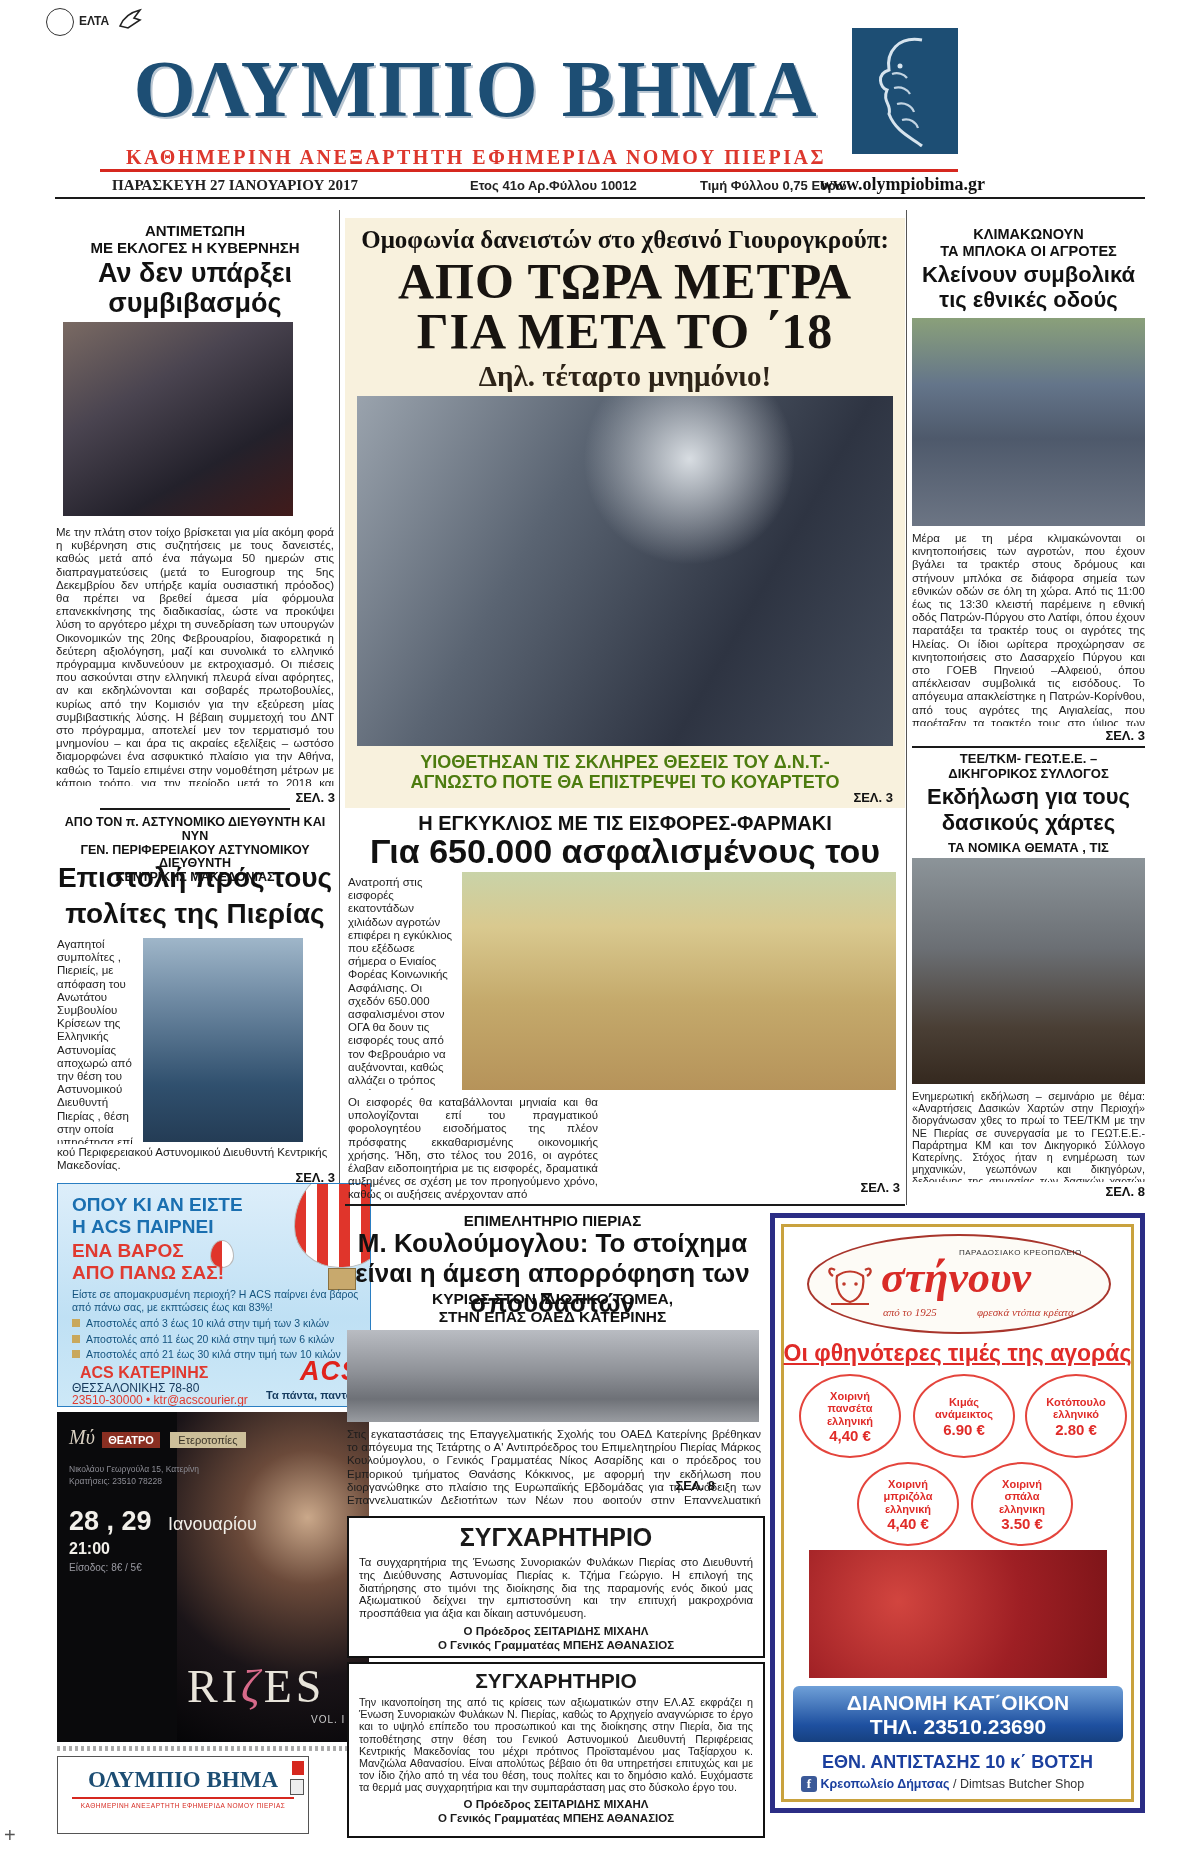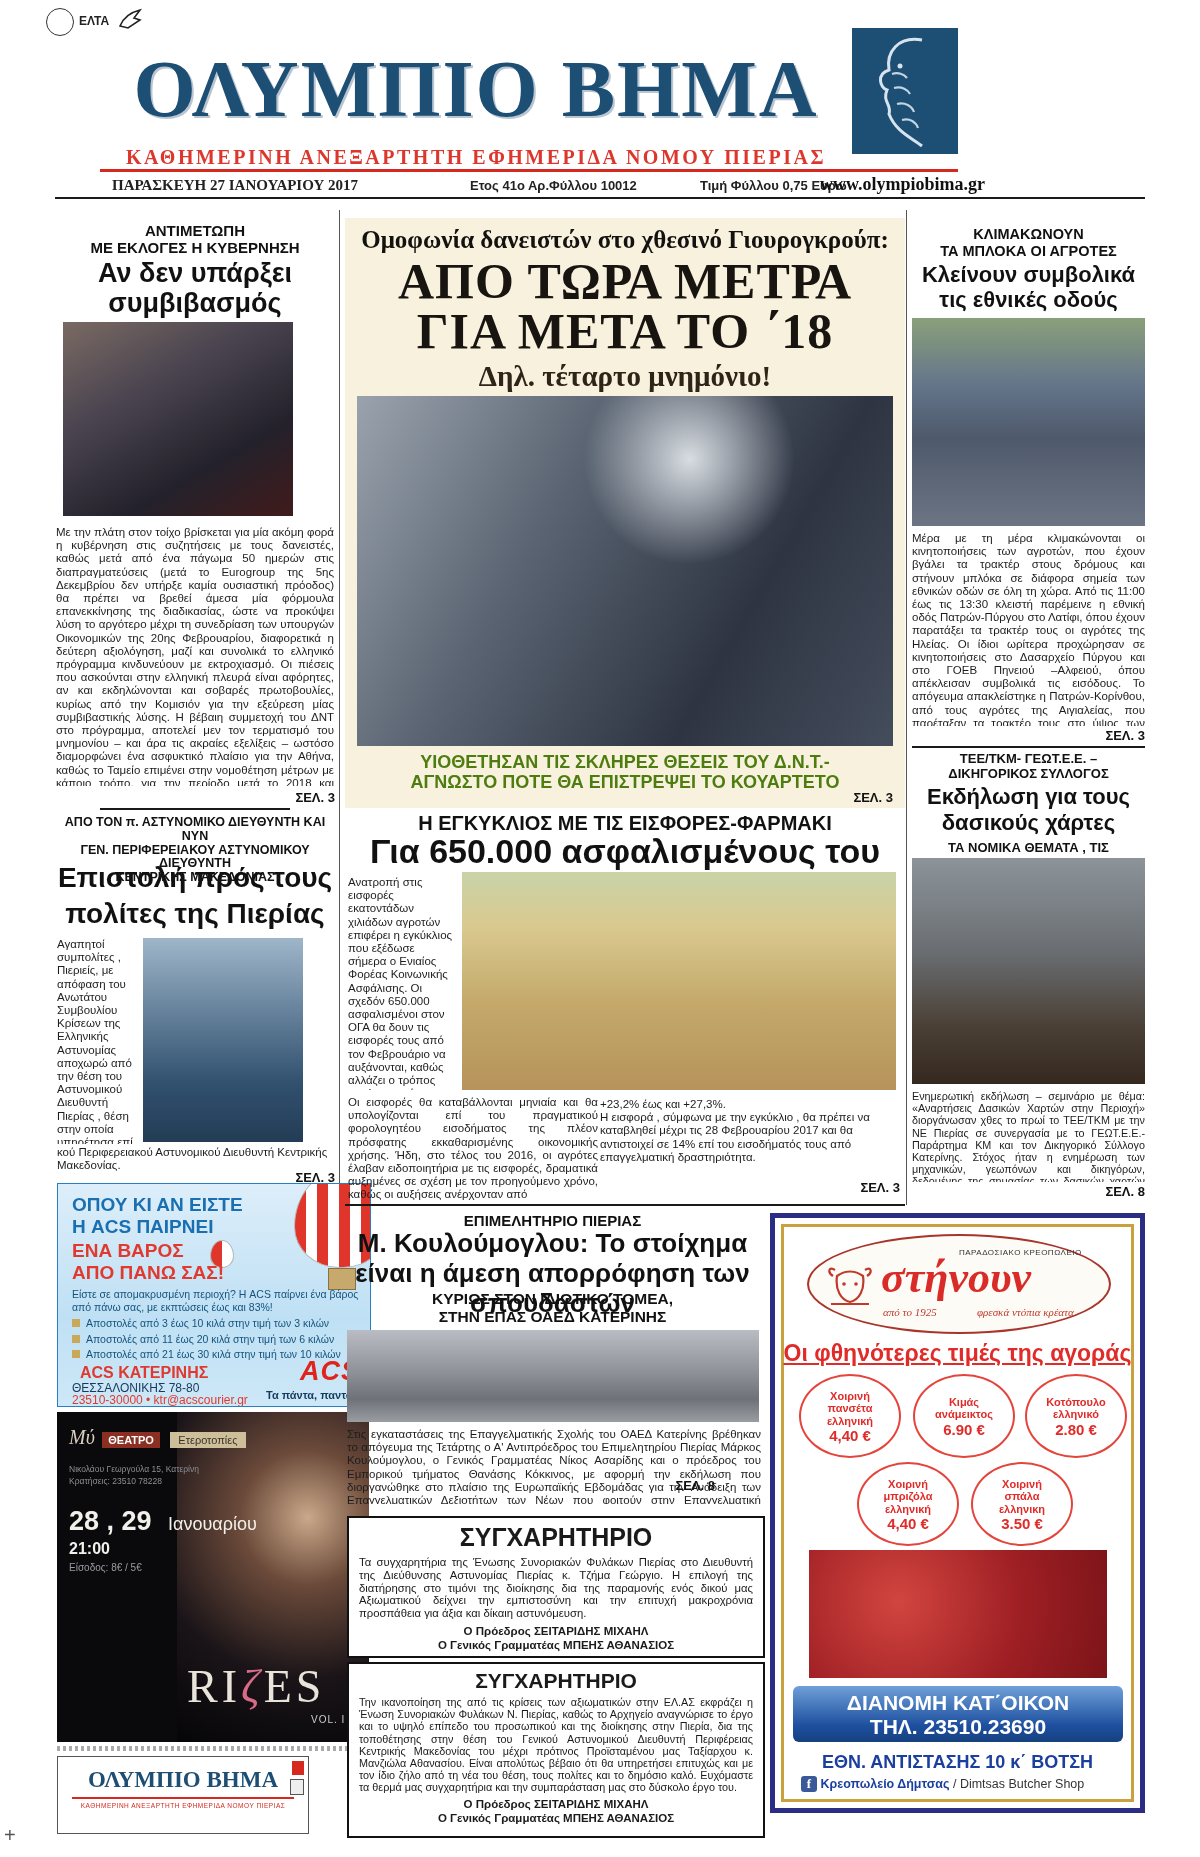--- a/index.html
+++ b/index.html
@@ -178,22 +178,20 @@
   <div class="abs bold ctr pre" style="left:345px;top:752px;width:560px;font-size:18px;line-height:20px;color:#4d7c0f;">ΥΙΟΘΕΤΗΣΑΝ ΤΙΣ ΣΚΛΗΡΕΣ ΘΕΣΕΙΣ ΤΟΥ Δ.Ν.Τ.-
 ΑΓΝΩΣΤΟ ΠΟΤΕ ΘΑ ΕΠΙΣΤΡΕΨΕΙ ΤΟ ΚΟΥΑΡΤΕΤΟ</div>
   <div class="abs pageref rgt" style="left:345px;top:790px;width:548px;">ΣΕΛ. 3</div>
 
   <div class="abs bold ctr" style="left:345px;top:812px;width:560px;font-size:20px;color:#111;">Η ΕΓΚΥΚΛΙΟΣ ΜΕ ΤΙΣ ΕΙΣΦΟΡΕΣ-ΦΑΡΜΑΚΙ</div>
   <div class="abs bold ctr" style="left:345px;top:832px;width:560px;font-size:34px;color:#111;">Για 650.000 ασφαλισμένους του ΟΓΑ</div>
   <div class="abs body-txt clip" style="left:348px;top:876px;width:108px;height:214px;">Ανατροπή στις εισφορές  εκατοντάδων χιλιάδων αγροτών επιφέρει η εγκύκλιος που εξέδωσε σήμερα  ο Ενιαίος Φορέας Κοινωνικής Ασφάλισης. Οι σχεδόν 650.000 ασφαλισμένοι στον ΟΓΑ θα δουν τις εισφορές τους από τον Φεβρουάριο να αυξάνονται, καθώς αλλάζει ο τρόπος υπολογισμού τους.</div>
   <div class="abs photo" style="left:462px;top:872px;width:434px;height:218px;
        background:linear-gradient(180deg,#c9d3a8 0%,#d9c98f 25%,#c4a96b 60%,#b6935a 100%);"></div>
   <div class="abs body-txt jst clip" style="left:348px;top:1096px;width:250px;height:104px;">Οι εισφορές θα καταβάλλονται μηνιαία και θα υπολογίζονται επί του πραγματικού φορολογητέου εισοδήματος της πλέον πρόσφατης εκκαθαρισμένης οικονομικής χρήσης. Ήδη, στο τέλος του 2016, οι αγρότες έλαβαν ειδοποιητήρια με τις εισφορές, δραματικά αυξημένες σε σχέση με τον προηγούμενο χρόνο, καθώς οι αυξήσεις ανέρχονταν από</div>
-  <div class="abs body-txt pre clip" style="left:600px;top:1098px;width:300px;height:80px;">+23,2% έως και +27,3%.
-Η εισφορά , σύμφωνα με την εγκύκλιο , θα πρέπει να καταβληθεί μέχρι τις  28 Φεβρουαρίου 2017 και θα αντιστοιχεί σε  14%  επί του εισοδήματός τους από επαγγελματική δραστηριότητα.</div>
   <div class="abs pageref rgt" style="left:345px;top:1180px;width:555px;">ΣΕΛ. 3</div>
   <div class="abs rule" style="left:345px;top:1204px;width:560px;height:1.5px;"></div>
 
   <div class="abs bold ctr" style="left:345px;top:1212px;width:415px;font-size:15px;color:#111;">ΕΠΙΜΕΛΗΤΗΡΙΟ ΠΙΕΡΙΑΣ</div>
   <div class="abs bold ctr" style="left:345px;top:1228px;width:415px;font-size:26px;line-height:30px;color:#111;">Μ. Κουλούμογλου: Το στοίχημα είναι η άμεση απορρόφηση των σπουδαστών</div>
   <div class="abs bold ctr pre" style="left:345px;top:1290px;width:415px;font-size:15.5px;line-height:18px;color:#111;">ΚΥΡΙΩΣ ΣΤΟΝ ΙΔΙΩΤΙΚΟ ΤΟΜΕΑ,
 ΣΤΗΝ ΕΠΑΣ ΟΑΕΔ  ΚΑΤΕΡΙΝΗΣ</div>
   <div class="abs photo" style="left:347px;top:1330px;width:412px;height:92px;
        background:linear-gradient(180deg,#b9bcc2 0%,#8f9298 45%,#6e7177 75%,#999ca1 100%);"></div>
   <div class="abs body-txt jst clip" style="left:347px;top:1428px;width:414px;height:76px;">Στις εγκαταστάσεις της Επαγγελματικής Σχολής του ΟΑΕΔ Κατερίνης βρέθηκαν το απόγευμα της Τετάρτης ο Α' Αντιπρόεδρος του Επιμελητηρίου Πιερίας Μάρκος Κουλούμογλου, ο Γενικός Γραμματέας Νίκος Ασαρίδης και ο πρόεδρος του Εμπορικού τμήματος Θανάσης Κόκκινος, με αφορμή την εκδήλωση που διοργανώθηκε στο πλαίσιο της Ευρωπαϊκής Εβδομάδας για την Ανάδειξη των Επαγγελματικών Δεξιοτήτων των Νέων που φοιτούν στην Επαγγελματική Εκπαίδευση και Κατάρτιση.</div>

